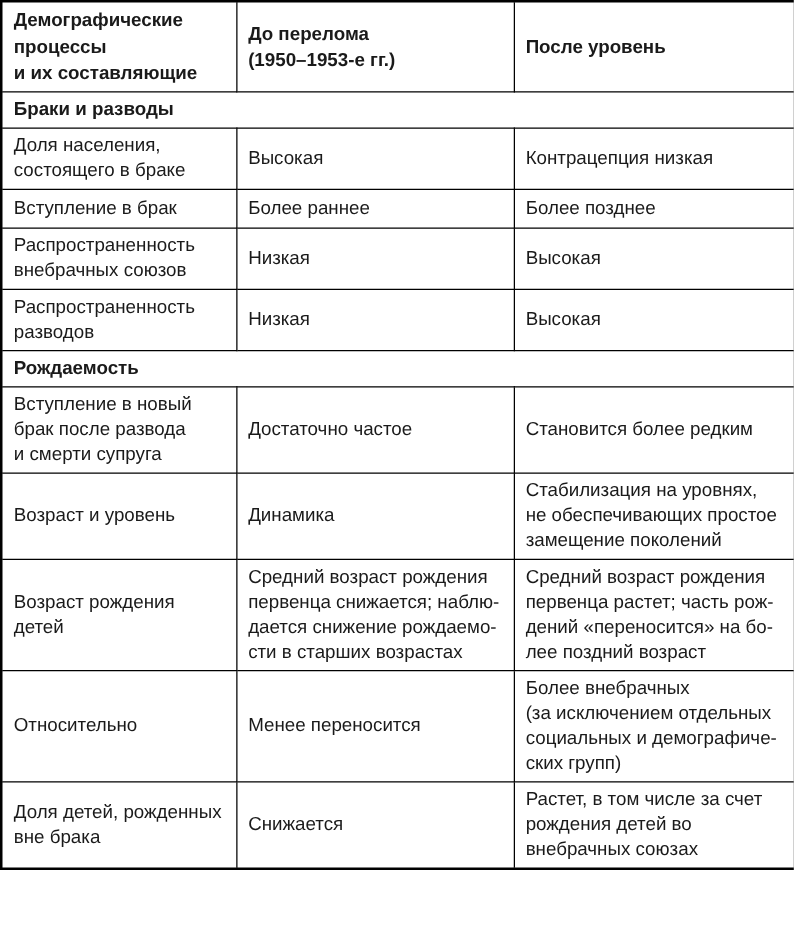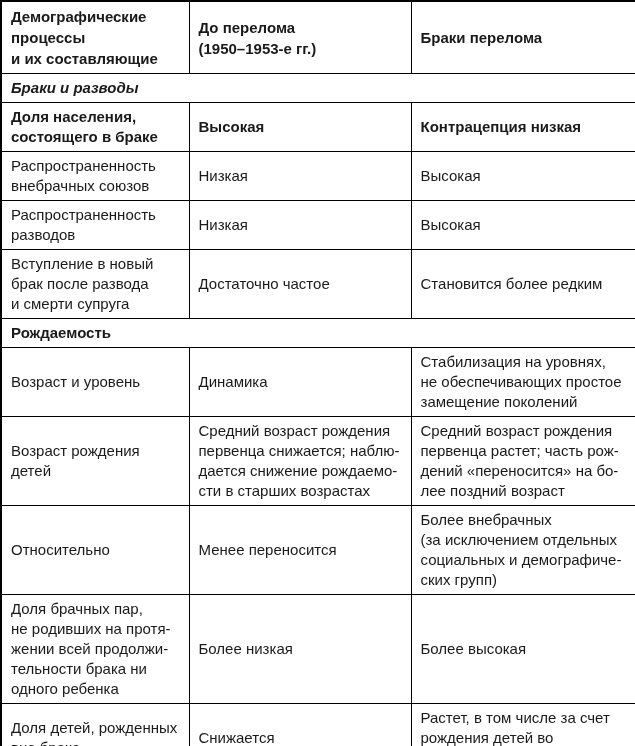--- a/index.html
+++ b/index.html
@@ -55,54 +55,59 @@
       <col style="width:222px">
       <col style="width:225px">
     </colgroup>
     <thead>
       <tr>
         <th>Демографические
 процессы
 и их составляющие</th>
         <th>До перелома
 (1950–1953-е гг.)</th>
-        <th>Браки перелома</th>
+        <th>После уровень</th>
       </tr>
     </thead>
     <tbody id="table-body">
-        <tr style="height: 28px; font-style: italic;">
+        <tr style="height: 28px;">
           <td colspan="3" class="section-cell">Браки и разводы</td>
         </tr>
-        <tr style="height: 44px; font-weight: bold;">
+        <tr style="height: 44px;">
           <td>Доля населения,
 состоящего в браке</td>
           <td>Высокая</td>
           <td>Контрацепция низкая</td>
+        </tr>
+        <tr style="height: 31px;">
+          <td>Вступление в брак</td>
+          <td>Более раннее</td>
+          <td>Более позднее</td>
         </tr>
         <tr style="height: 45px;">
           <td>Распространенность
 внебрачных союзов</td>
           <td>Низкая</td>
           <td>Высокая</td>
         </tr>
         <tr style="height: 45px;">
           <td>Распространенность
 разводов</td>
           <td>Низкая</td>
           <td>Высокая</td>
         </tr>
+        <tr style="height: 28px;">
+          <td colspan="3" class="section-cell">Рождаемость</td>
+        </tr>
         <tr style="height: 68px;">
           <td>Вступление в новый
 брак после развода
 и смерти супруга</td>
           <td>Достаточно частое</td>
           <td>Становится более редким</td>
-        </tr>
-        <tr style="height: 28px;">
-          <td colspan="3" class="section-cell">Рождаемость</td>
         </tr>
         <tr style="height: 66px;">
           <td>Возраст и уровень</td>
           <td>Динамика</td>
           <td>Стабилизация на уровнях,
 не обеспечивающих простое
 замещение поколений</td>
         </tr>
         <tr style="height: 81px;">
           <td>Возраст рождения детей</td>
@@ -116,29 +121,20 @@
 лее поздний возраст</td>
         </tr>
         <tr style="height: 82px;">
           <td>Относительно</td>
           <td>Менее переносится</td>
           <td>Более внебрачных
 (за исключением отдельных
 социальных и демографиче-
 ских групп)</td>
         </tr>
-        <tr style="height: 98px;">
-          <td>Доля брачных пар,
-не родивших на протя-
-жении всей продолжи-
-тельности брака ни
-одного ребенка</td>
-          <td>Более низкая</td>
-          <td>Более высокая</td>
-        </tr>
         <tr style="height: 63px;">
           <td>Доля детей, рожденных
 вне брака</td>
           <td>Снижается</td>
           <td>Растет, в том числе за счет
 рождения детей во
 внебрачных союзах</td>
         </tr>
       </tbody>
   </table>

